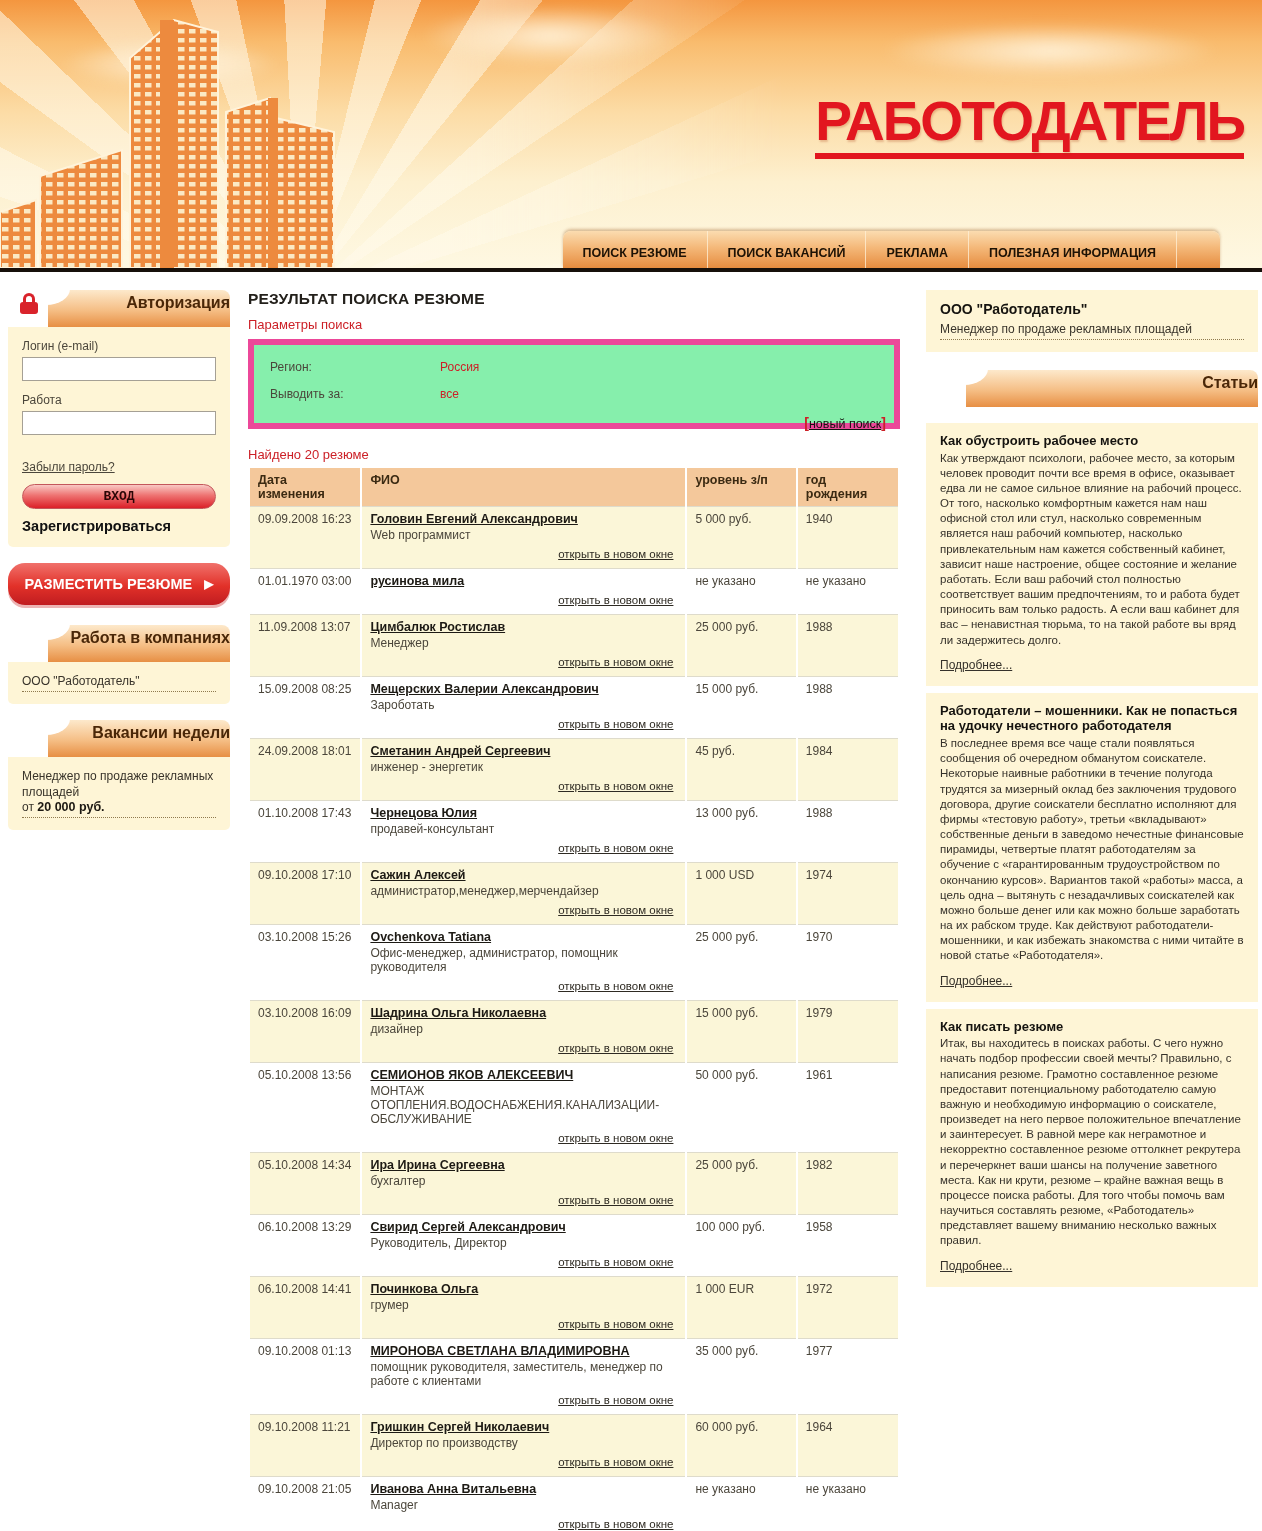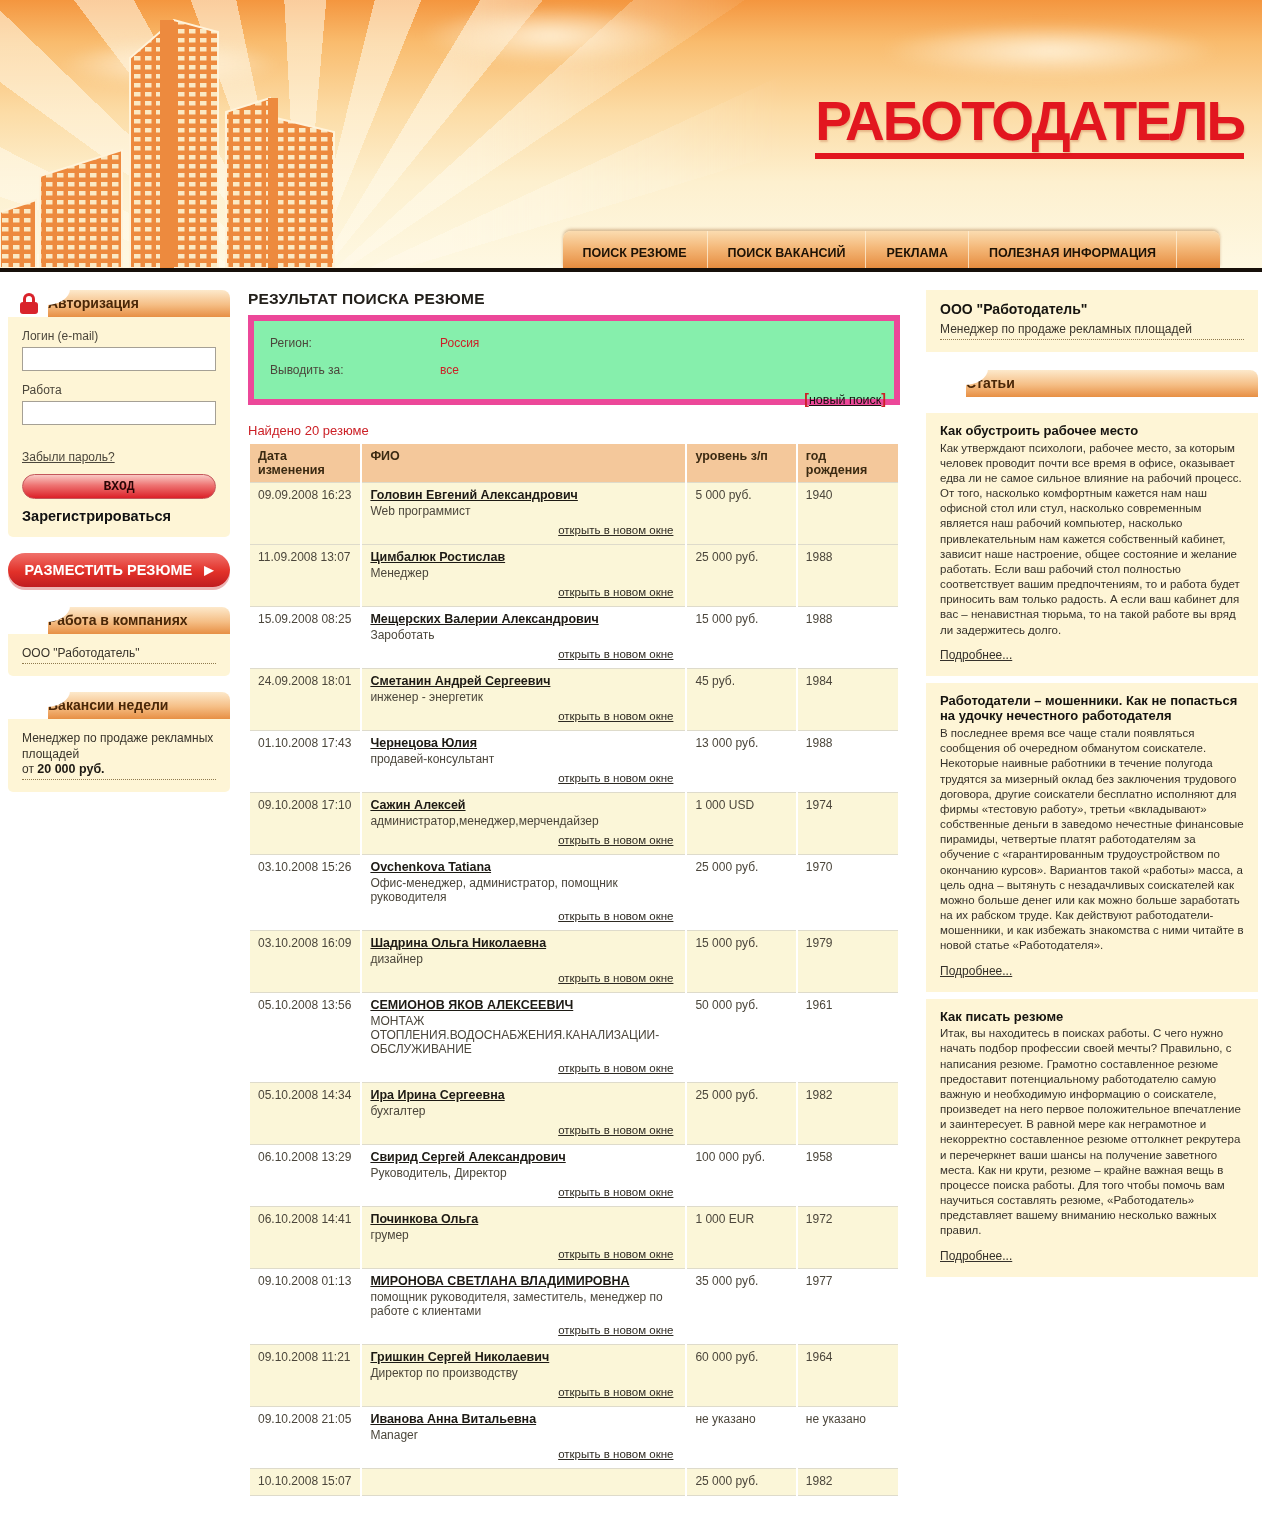--- a/index.html
+++ b/index.html
@@ -34,44 +34,44 @@
   .black-line { height:4px; background:#17100a; }
 
   
   .content { display:flex; align-items:flex-start; padding:18px 8px 30px; min-height:1183px; }
   .left-col  { width:222px; flex:none; }
   .main-col  { width:652px; flex:none; margin-left:18px; }
   .right-col { width:332px; flex:none; margin-left:26px; }
 
   
   .side-box { position:relative; margin-bottom:16px; }
-  .panel-head { position:relative; height:27px; line-height:26px; margin-left:40px;
+  .panel-head { position:relative; height:37px; line-height:26px; margin-left:40px;
     background:linear-gradient(180deg,#FDE9CB 0%,#F5BE85 55%,#E78F44 100%);
-    border-radius:16px 8px 0 0; text-align:left; font-weight:bold; font-size:14px; color:#4A2708; }
+    border-radius:16px 8px 0 0; text-align:right; font-weight:bold; font-size:16px; color:#4A2708; }
   .panel-head::before { content:""; position:absolute; left:-2px; top:-1px; width:24px; height:16px;
     background:#fff; border-radius:0 0 100% 0; }
   .panel-body { background:#FEF5D6; padding:12px 14px; border-radius:0 0 5px 5px; }
 
   .lock-icon { position:absolute; left:12px; top:3px; width:18px; height:21px; }
   .lock-icon .shackle { position:absolute; left:3px; top:0; width:12px; height:11px;
     border:3px solid #D9232B; border-bottom:none; border-radius:7px 7px 0 0; }
   .lock-icon .lbody { position:absolute; left:0; top:9px; width:18px; height:12px;
     background:#D9232B; border-radius:3px; }
 
   .form-label { font-size:12px; color:#4B463B; display:block; }
   .text-input { width:100%; height:24px; border:1px solid #A5A095; background:#fff;
     margin:4px 0 12px; font-size:12px; padding:0 4px; }
   .forgot-link { font-size:12px; color:#4B463B; text-decoration:underline; display:inline-block; margin-bottom:10px; cursor:pointer;margin-top:13px; }
   .login-btn { display:block; width:100%; height:25px; border:1px solid #C4575B; border-radius:13px;
     background:linear-gradient(180deg,#F9C9C4 0%,#EE7372 45%,#DB2028 100%);
     font-weight:bold; font-size:13px; color:#2a0606; cursor:pointer; font-family:Liberation Mono, monospace; }
   .register-link { display:inline-block; margin-top:9px; font-weight:bold; font-size:14.5px; color:#111; cursor:pointer; }
 
   .post-resume-btn { display:flex; align-items:center; justify-content:center; gap:12px;
-    width:222px; height:34px; border:none; border-radius:17px; margin-bottom:20px;
+    width:222px; height:42px; border:none; border-radius:17px; margin-bottom:20px;
     background:linear-gradient(180deg,#F0716B 0%,#E23129 55%,#C01C20 100%);
     box-shadow:0 3px 0 rgba(200,40,40,.35); color:#fff; font-weight:bold; font-size:14.5px;
     cursor:pointer; font-family:inherit; }
   .post-resume-btn .arrow { font-size:12px; }
 
   .dotted-link { display:block; font-size:12px; color:#38332a; text-decoration:none;
     border-bottom:1px dotted #8f7a4e; padding-bottom:3px; cursor:pointer; }
   .weekly-text { font-size:12px; color:#38332a; line-height:1.3; }
   .weekly-salary-line { border-bottom:1px dotted #8f7a4e; padding-bottom:3px; font-size:12px; color:#38332a; }
   .weekly-salary-line b { font-size:12.5px; color:#1c1812; }
@@ -184,20 +184,21 @@
         <div class="panel-body">
           <div class="weekly-text">Менеджер по продаже рекламных площадей</div>
           <div class="weekly-salary-line"><span>от </span><b>20 000 руб.</b></div>
         </div>
       </div>
 
     </aside>
 
     <main class="main-col">
       <h1 class="page-title">РЕЗУЛЬТАТ ПОИСКА РЕЗЮМЕ</h1>
+      <div class="red-sub">Параметры поиска</div>
 
       <div class="params-box">
         <div class="param-row">
           <span class="param-label">Регион:</span>
           <span class="param-value">Россия</span>
         </div>
         <div class="param-row" style="margin-bottom:0">
           <span class="param-label">Выводить за:</span>
           <span class="param-value">все</span>
         </div>
@@ -220,20 +221,30 @@
             <div class="cell w-date">09.09.2008 16:23</div>
             <div class="cell w-fio">
               <a class="fio-name">Головин Евгений Александрович</a>
               <div class="fio-pos">Web программист</div>
               <div class="open-wrap"><a>открыть в новом окне</a></div>
             </div>
             <div class="cell w-sal">5 000 руб.</div>
             <div class="cell w-year">1940</div>
           </div>
 
+          <div class="trow">
+            <div class="cell w-date">01.01.1970 03:00</div>
+            <div class="cell w-fio">
+              <a class="fio-name">русинова мила</a>
+              <div class="fio-pos"></div>
+              <div class="open-wrap"><a>открыть в новом окне</a></div>
+            </div>
+            <div class="cell w-sal">не указано</div>
+            <div class="cell w-year">не указано</div>
+          </div>
 
           <div class="trow shaded">
             <div class="cell w-date">11.09.2008 13:07</div>
             <div class="cell w-fio">
               <a class="fio-name">Цимбалюк Ростислав</a>
               <div class="fio-pos">Менеджер</div>
               <div class="open-wrap"><a>открыть в новом окне</a></div>
             </div>
             <div class="cell w-sal">25 000 руб.</div>
             <div class="cell w-year">1988</div>

